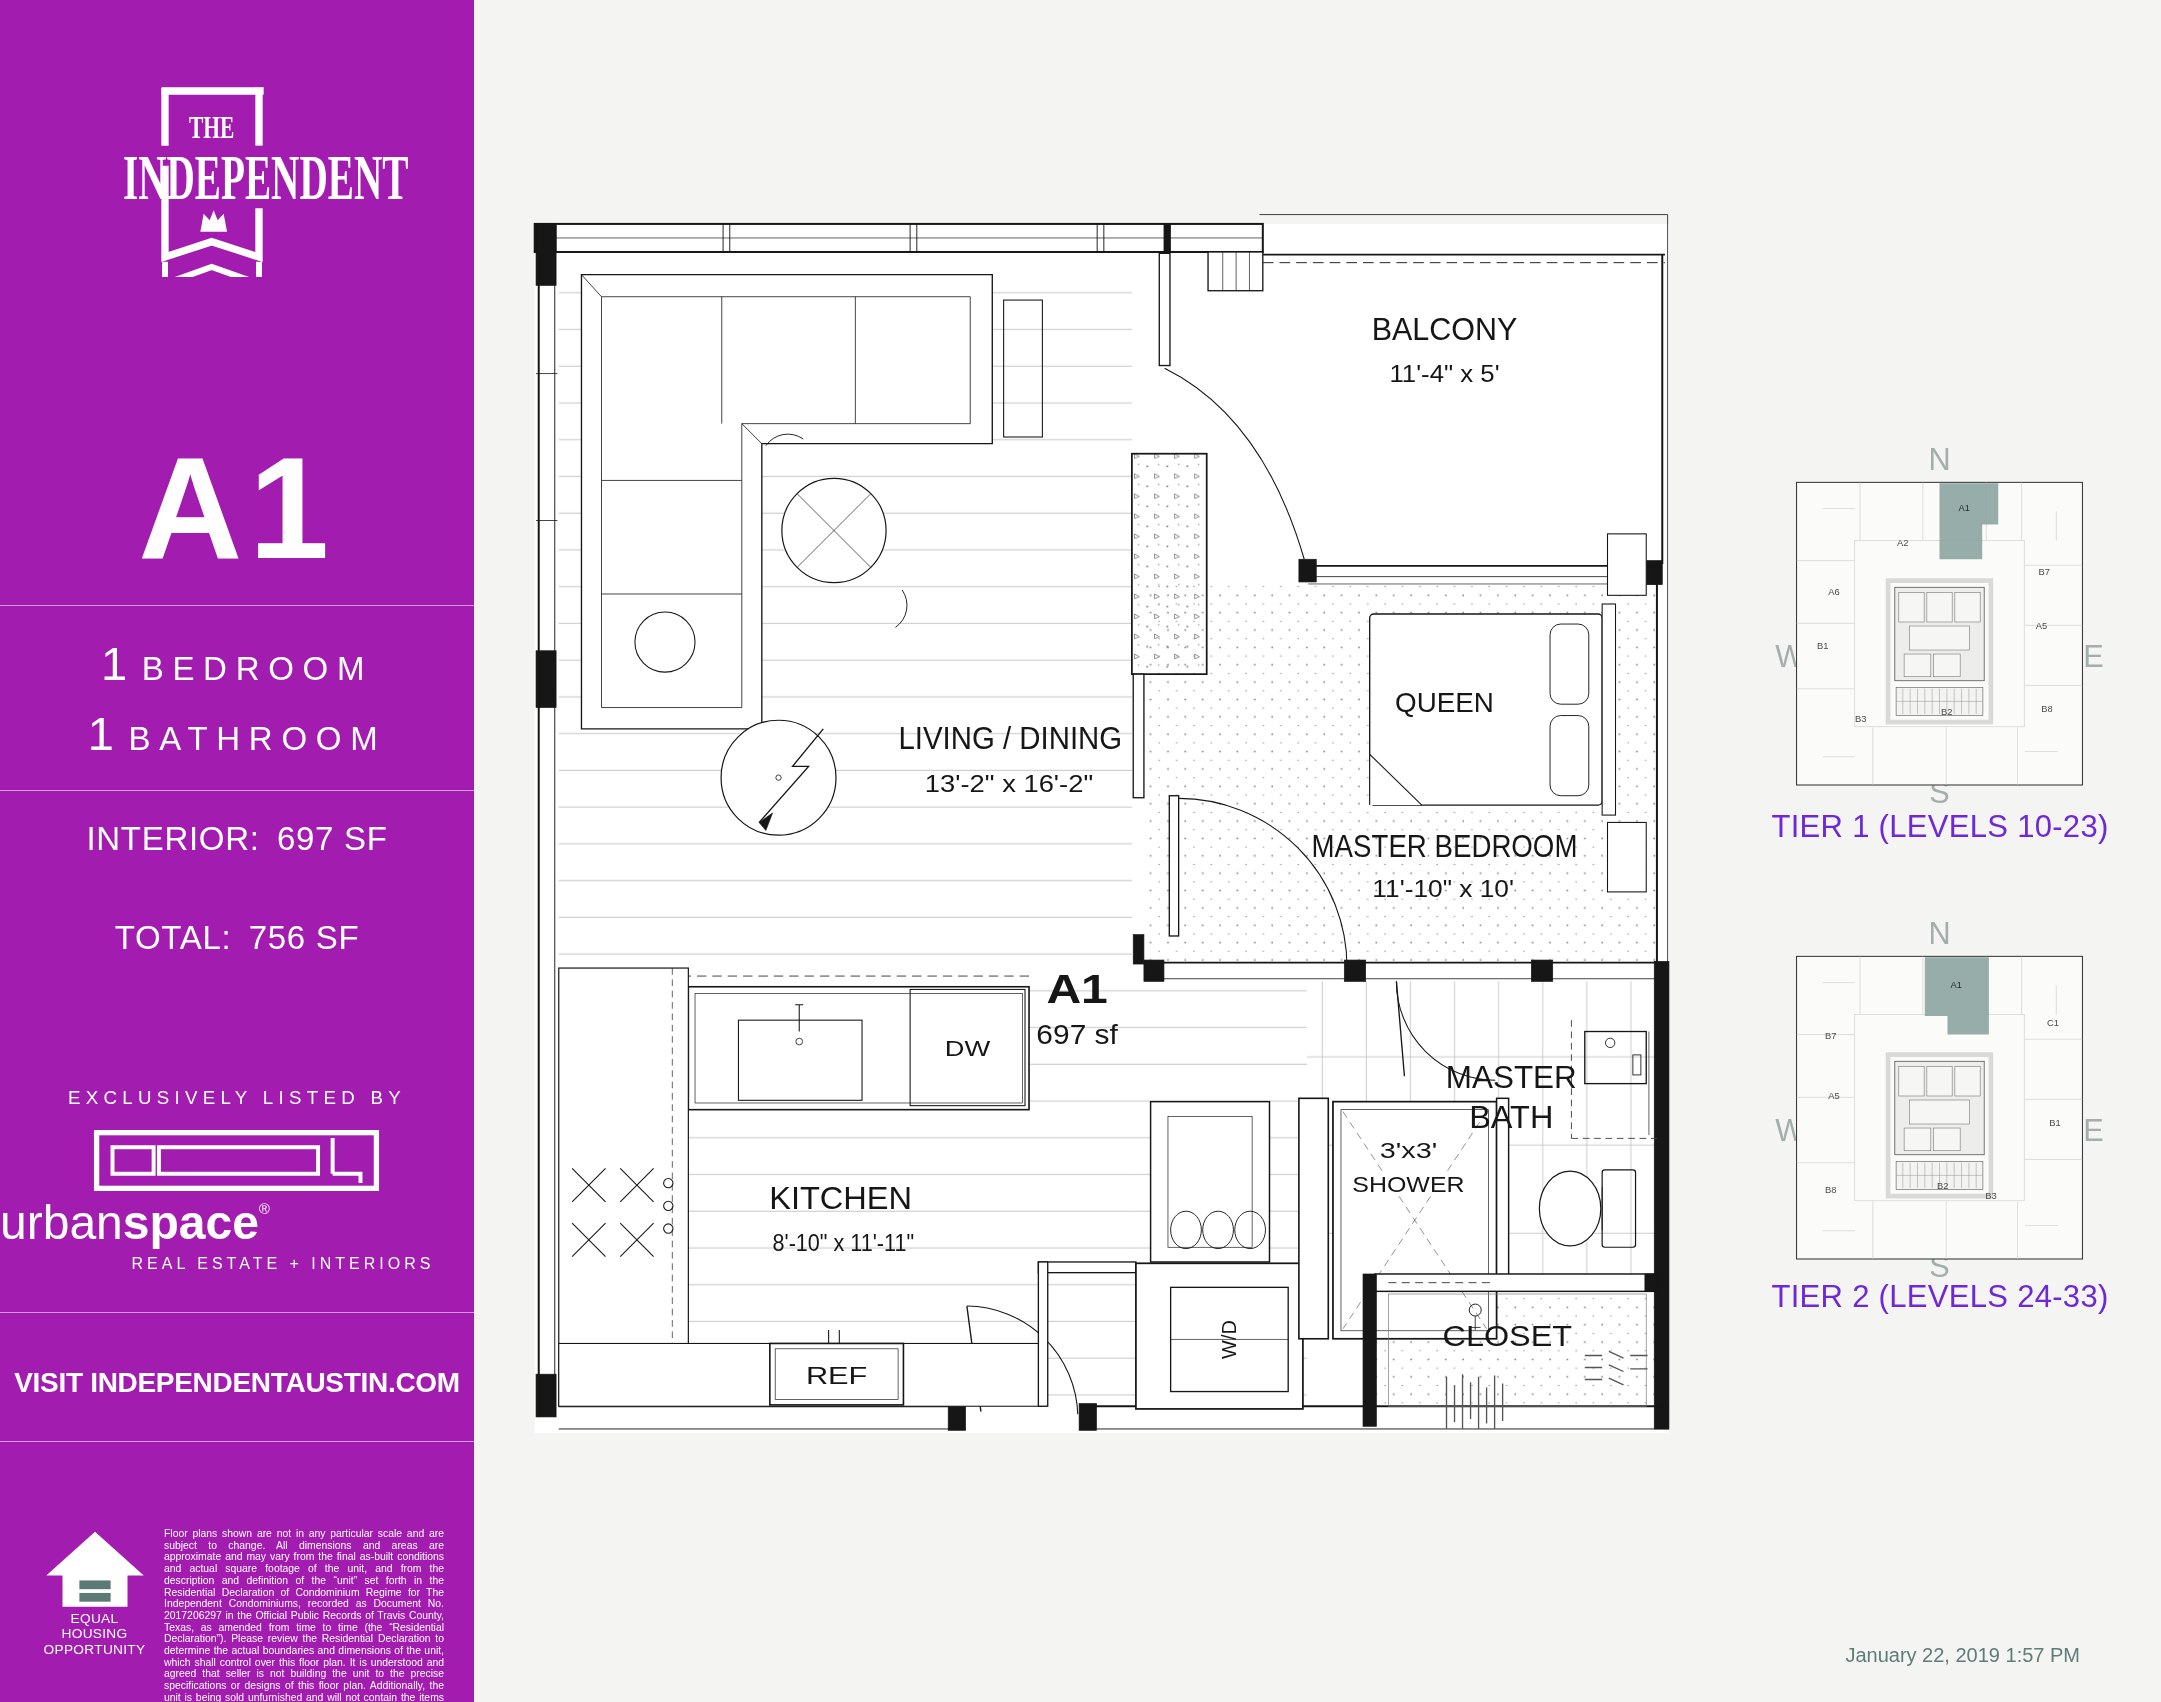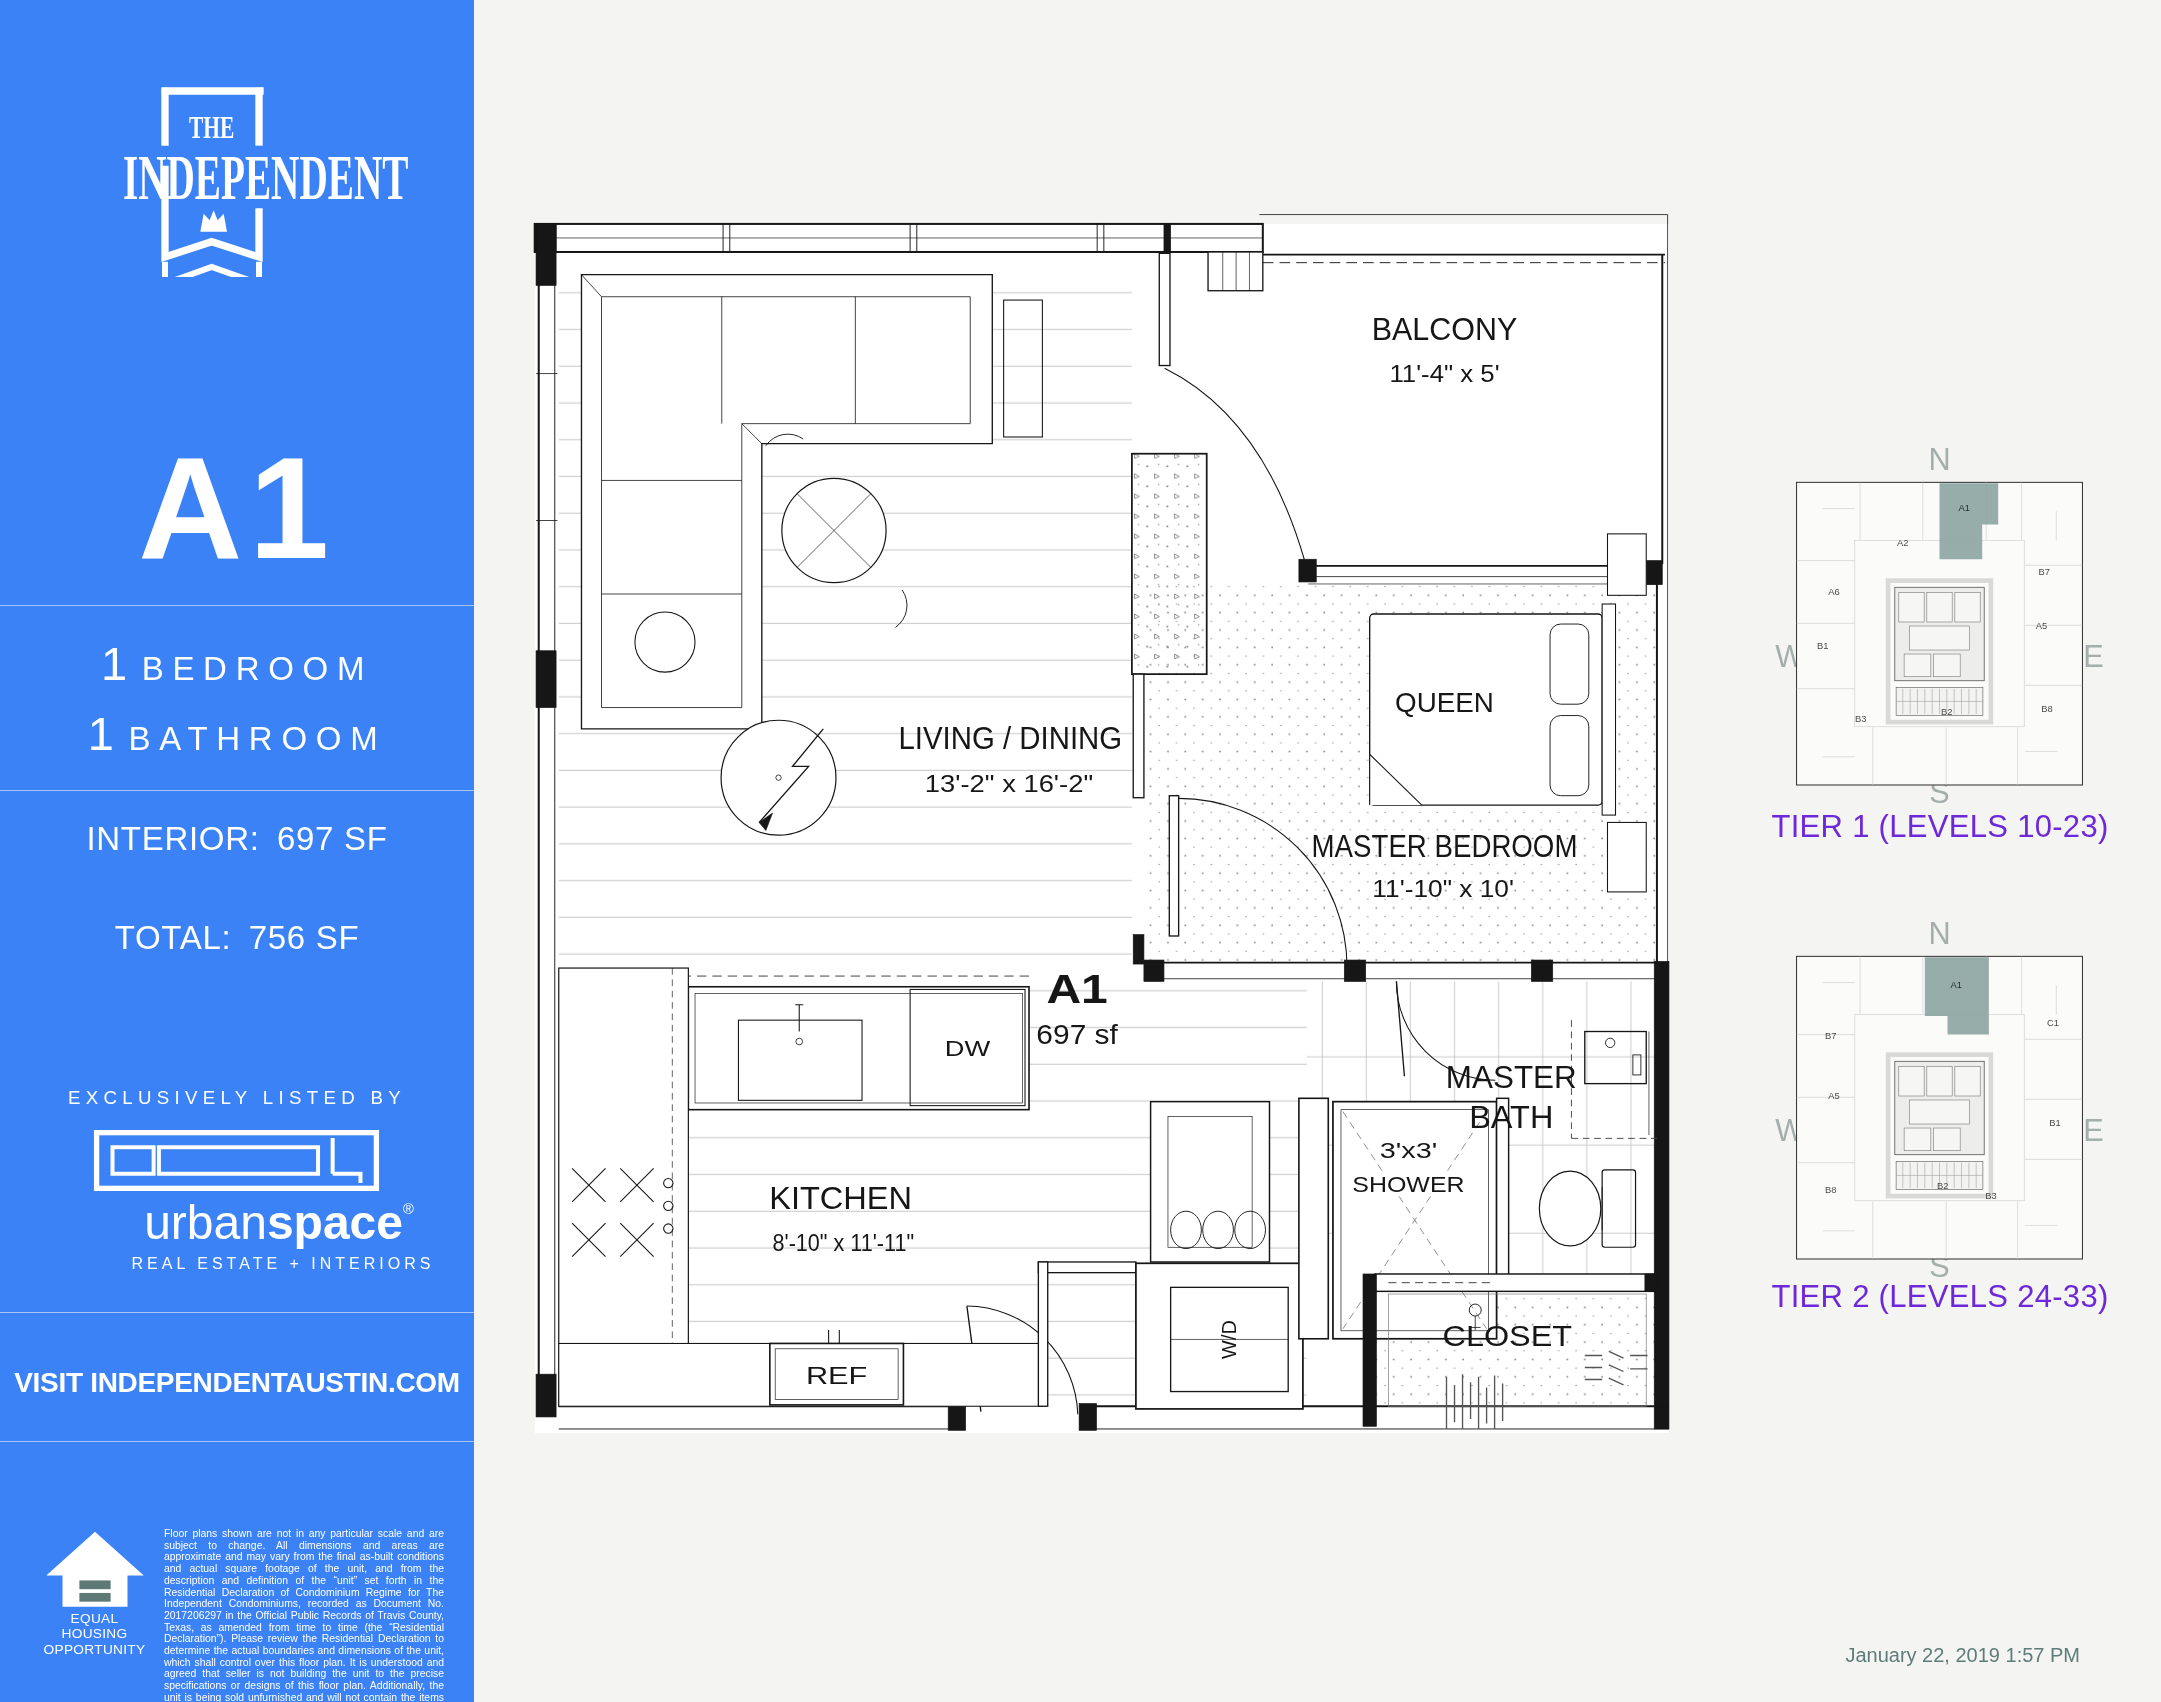--- a/index.html
+++ b/index.html
@@ -1,30 +1,30 @@
 <!DOCTYPE html>
 <html style="font-size:10.7px"><head>
 <meta charset="utf-8">
 <style>
   html,body{margin:0;padding:0;background:#f4f4f2;}
   body{width:2161px;height:1703px;position:relative;font-family:"Liberation Sans",sans-serif;overflow:hidden;}
 
   
-  .sidebar{position:absolute;left:0;top:0;width:474px;height:1703px;background:#3b82f6;color:#fff;}
+  .sidebar{position:absolute;left:0;top:0;width:474px;height:1703px;background:#a21caf;color:#fff;}
   .sidebar .hr{position:absolute;left:0;width:474px;height:1.3px;background:rgba(255,255,255,.55);}
   .logo-wrap{position:absolute;left:0;top:37px;width:474px;display:flex;justify-content:center;}
   .a1{position:absolute;left:0;top:437px;width:474px;text-align:center;font-size:144px;font-weight:700;letter-spacing:6.7px;line-height:1;}
   .bedbath{position:absolute;left:0;width:474px;display:flex;justify-content:center;align-items:baseline;}
   .bedbath .num{font-size:47px;font-weight:400;margin-right:14.7px;}
   .bedbath .word{font-size:33px;font-weight:500;letter-spacing:8.7px;}
   .arealine{position:absolute;left:0;width:474px;display:flex;justify-content:center;align-items:center;font-size:33px;font-weight:500;letter-spacing:0.7px;}
   .arealine .lab{margin-right:17.4px;}
   .listedby{position:absolute;left:0;top:1087px;width:474px;text-align:center;font-size:18.7px;font-weight:300;letter-spacing:5.3px;}
   .usmark{position:absolute;left:93px;top:1130px;}
-  .usname{position:absolute;left:0;top:1199px;width:558px;text-align:center;font-size:48px;line-height:1;}
+  .usname{position:absolute;left:0;top:1199px;width:558px;font-size:48px;line-height:1;}
   .usname .lt{font-weight:300;}
   .usname .bd{font-weight:700;}
   .usname sup{font-size:14.7px;font-weight:300;vertical-align:25px;}
   .ustag{position:absolute;left:0;top:1255px;width:566px;text-align:center;font-size:16px;font-weight:300;letter-spacing:4px;}
   .info1{position:absolute;left:0;top:1332px;width:474px;text-align:center;font-size:35px;font-weight:600;}
   .info2{position:absolute;left:0;top:1367px;width:474px;text-align:center;font-size:28px;font-weight:600;letter-spacing:-0.3px;}
   .eho{position:absolute;left:41px;top:1530px;width:107px;text-align:center;}
   .eho-txt{font-size:13.7px;line-height:15.4px;letter-spacing:0.3px;}
   .disclaimer{position:absolute;left:164px;top:1528px;width:280px;font-size:10.4px;line-height:11.7px;text-align:justify;}
 

